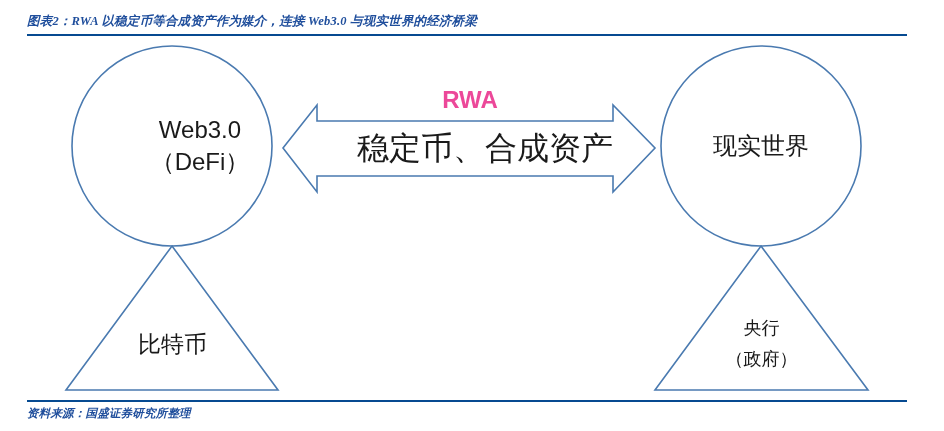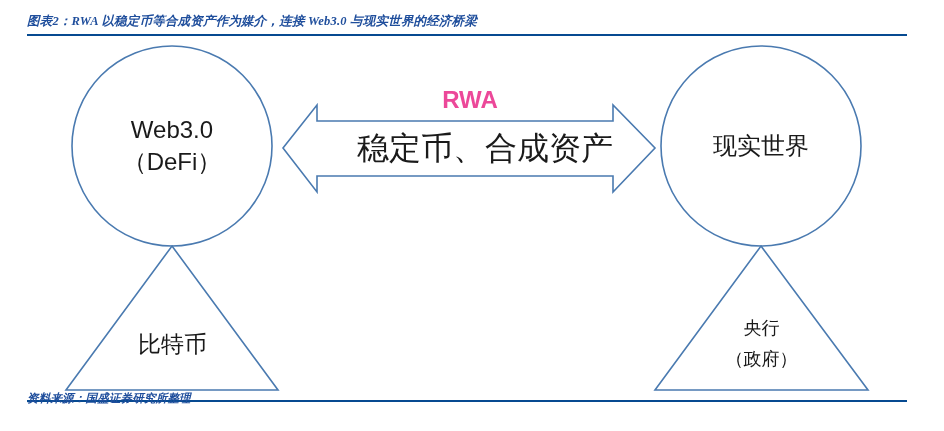--- a/index.html
+++ b/index.html
@@ -41,21 +41,21 @@
     height: 2px;
     background: #064a91;
   }
   .rule-top { top: 34px; }
   .rule-bottom { top: 400px; }
 
   
   .fig-source {
     position: absolute;
     left: 27px;
-    top: 391px;
+    top: 406px;
     font-family: "Liberation Serif", "DejaVu Serif", serif;
     font-style: italic;
     font-weight: bold;
     font-size: 11.5px;
     line-height: 15px;
     color: #1f4e9c;
     white-space: nowrap;
     letter-spacing: 0.2px;
   }
 
@@ -87,20 +87,21 @@
     text-align: center;
     white-space: nowrap;
     pointer-events: none;
   }
   .lbl-circle-left {
     left: 72px;
     top: 114px;
     width: 200px;
     font-size: 24px;
     line-height: 32px;
+    padding-left: 28px;
   }
   .lbl-circle-right {
     left: 661px;
     top: 130px;
     width: 200px;
     font-size: 24px;
     line-height: 32px;
   }
   .lbl-tri-left {
     left: 66px;

